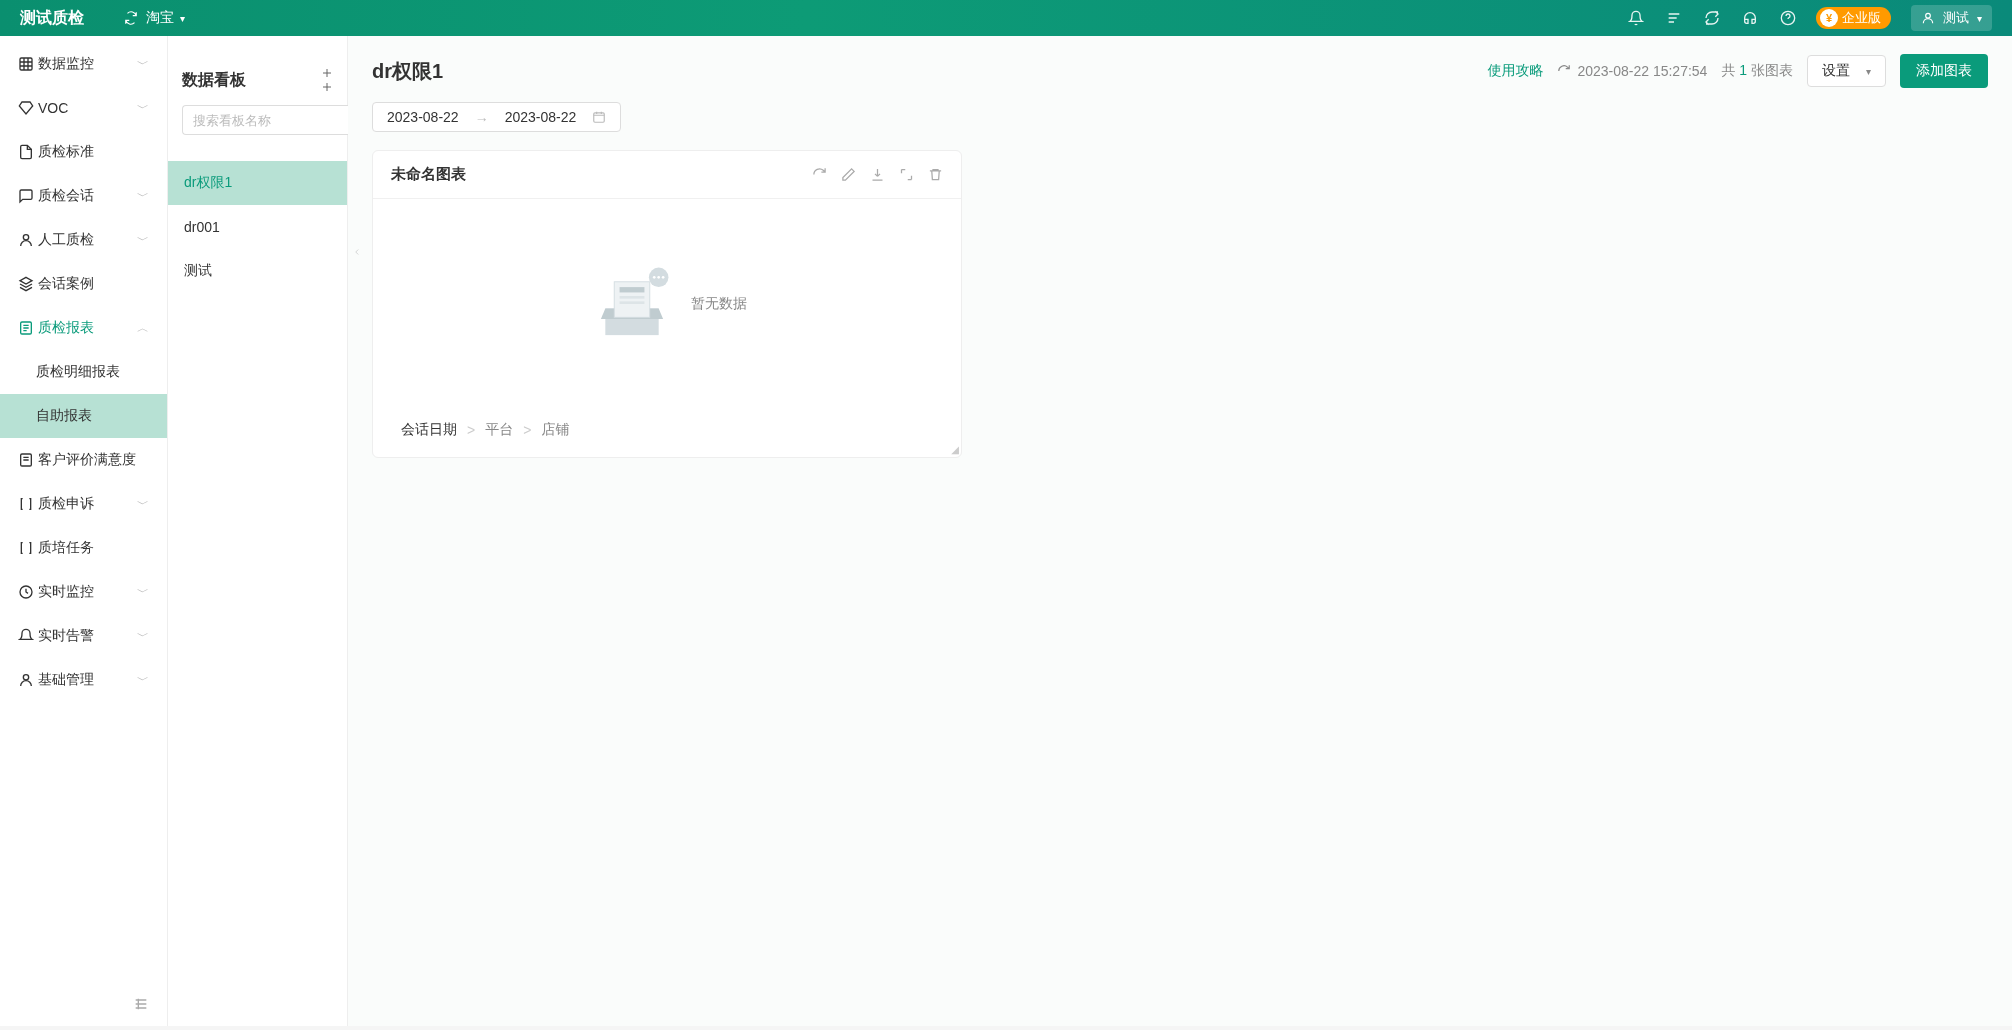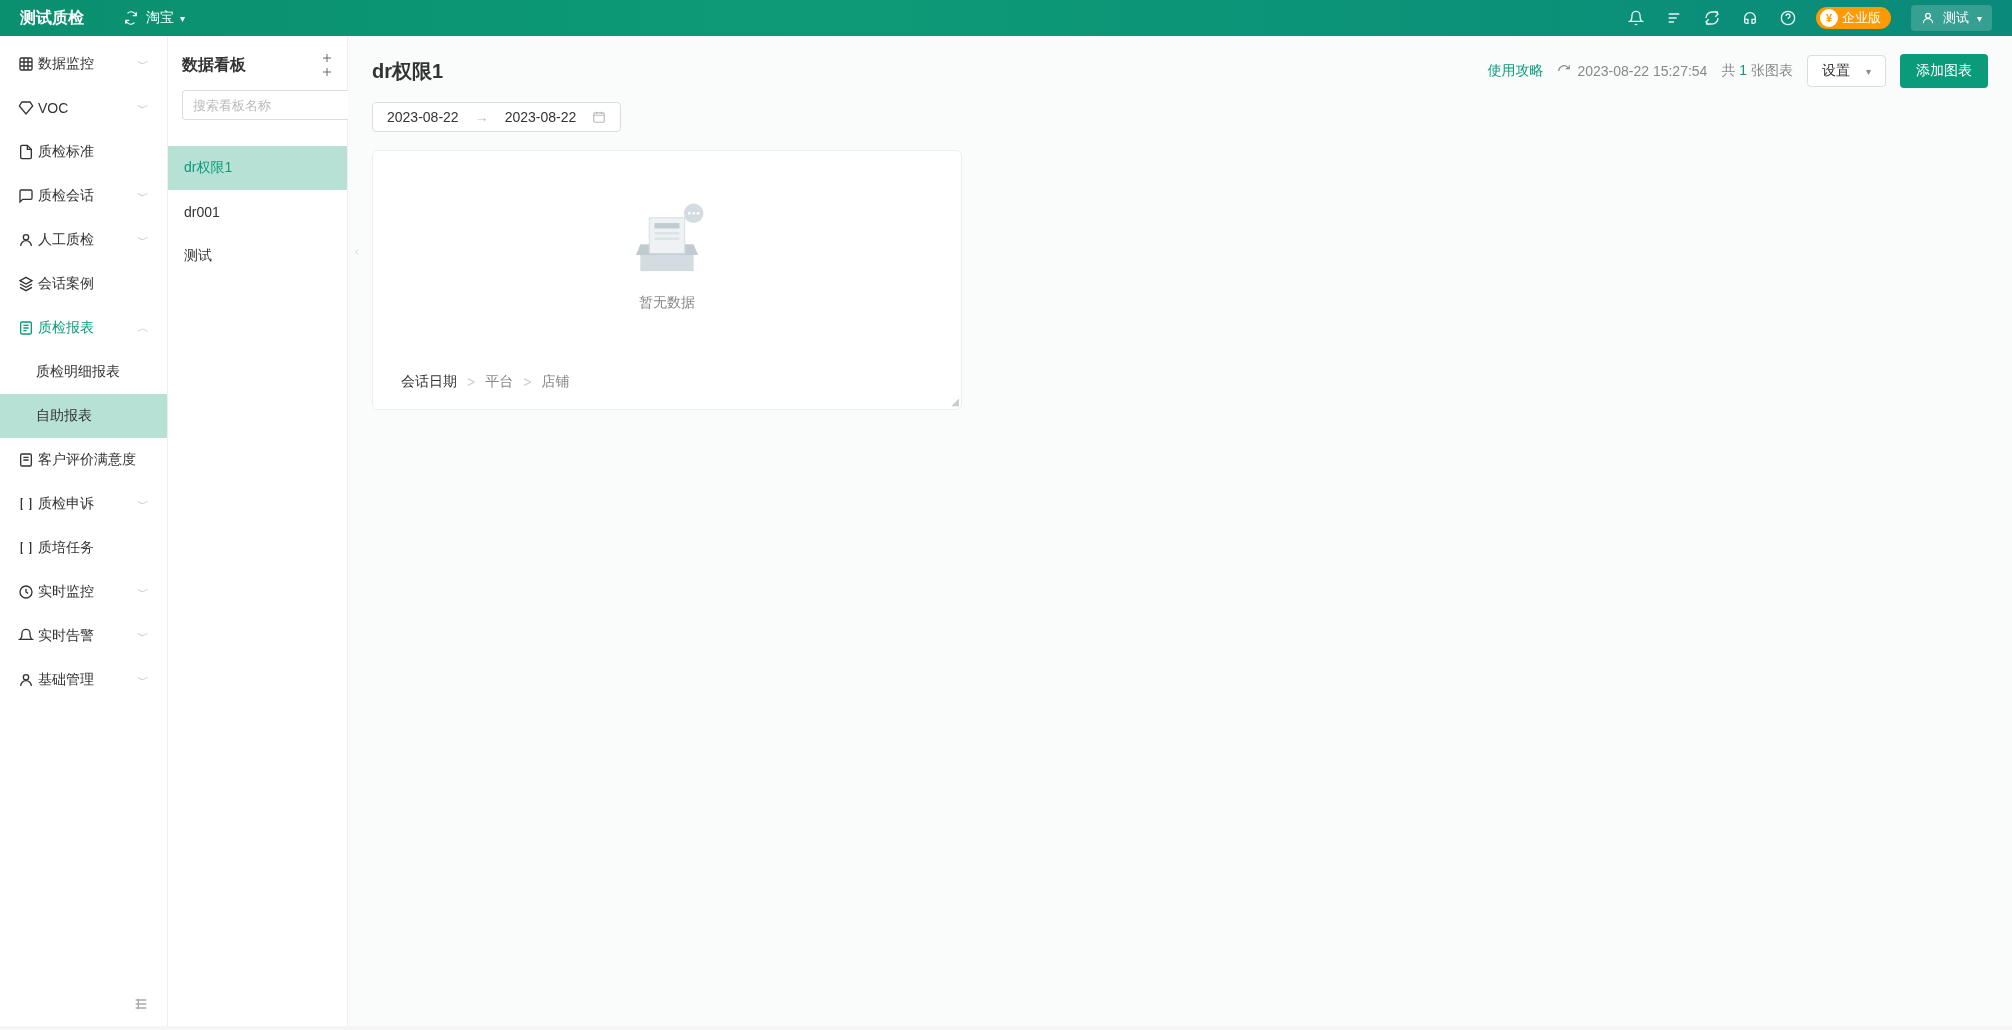--- a/index.html
+++ b/index.html
@@ -22,21 +22,21 @@
 .nav{ width:168px; background:#fff; border-right:1px solid #eee; overflow-y:auto; position:relative; padding-top:6px; }
 .nav-item{ height:44px; display:flex; align-items:center; padding:0 18px; font-size:14px; color:#333; cursor:pointer; gap:4px; }
 .nav-item .chev{ margin-left:auto; color:#bbb; font-size:12px; }
 .nav-item.sub{ padding-left:36px; }
 .nav-item.active-parent{ color:#0a9b7b; }
 .nav-item.sub-selected{ background:#b7e1d4; color:#333; }
 .nav .collapse-btn{ position:absolute; bottom:14px; right:18px; color:#aaa; cursor:pointer; }
 
 
 .boards{ width:180px; background:#fff; border-right:1px solid #eee; }
-.boards .bhead{ display:flex; align-items:center; padding:16px 14px 12px; }
+.boards .bhead{ display:flex; align-items:center; padding:31px 14px 12px; }
 .boards .bhead .btitle{ font-size:16px; font-weight:600; flex:1; }
 .boards .bhead .plus{ color:#666; cursor:pointer; display:flex; flex-direction:column; align-items:center; gap:2px; }
 .boards .search{ padding:0 14px 26px; display:flex; }
 .boards .search input{ flex:1; height:30px; border:1px solid #ddd; border-right:none; border-radius:4px 0 0 4px; padding:0 10px; font-size:13px; outline:none; color:#333; }
 .boards .search input::placeholder{ color:#bbb; }
 .boards .search .sbtn{ width:32px; height:30px; border:1px solid #ddd; border-radius:0 4px 4px 0; display:flex; align-items:center; justify-content:center; color:#666; cursor:pointer; }
 .boards .bitem{ height:44px; display:flex; align-items:center; padding:0 16px; font-size:14px; cursor:pointer; }
 .boards .bitem.active{ background:#b7e1d4; color:#0a9b7b; }
 
 
@@ -55,21 +55,21 @@
 .date-range .arrow{ color:#bbb; }
 .date-range .cal{ color:#bbb; }
 
 .collapse-handle{ position:absolute; left:0; top:200px; color:#ccc; cursor:pointer; padding:8px 4px; }
 
 .chart-card{ margin:0 24px; border:1px solid #eee; background:#fff; border-radius:6px; width:590px; }
 .chart-card .chead{ display:flex; align-items:center; padding:14px 18px; border-bottom:1px solid #f0f0f0; }
 .chart-card .chead .ctitle{ font-size:15px; font-weight:600; }
 .chart-card .chead .cicons{ margin-left:auto; display:flex; gap:14px; color:#aaa; }
 .chart-card .chead .cicons span{ cursor:pointer; }
-.chart-card .cbody{ height:210px; display:flex; flex-direction:column; align-items:center; justify-content:center; gap:14px; }
+.chart-card .cbody{ height:210px; display:flex; flex-direction:row; align-items:center; justify-content:center; gap:14px; }
 .chart-card .empty-text{ color:#888; font-size:14px; }
 .chart-card .cfoot{ padding:12px 28px 18px; font-size:14px; color:#888; display:flex; align-items:center; gap:10px; }
 .chart-card .cfoot .dim1{ color:#333; font-weight:500; }
 .chart-card .cfoot .sep{ color:#ccc; }
 .chart-resize{ position:absolute; right:2px; bottom:2px; color:#ccc; font-size:10px; cursor:nwse-resize; }
 
 svg{ display:block; }
 </style>
 </head>
 <body>
@@ -304,20 +304,50 @@
       </span>
     </div>
 
     <div class="collapse-handle">
       <svg width="10" height="16" viewBox="0 0 24 24" fill="none" stroke="#ccc" stroke-width="2">
           <path d="M15 18l-6-6 6-6"></path>
         </svg>
     </div>
 
     <div class="chart-card" style="position:relative;">
+      <div class="chead">
+        <div class="ctitle">未命名图表</div>
+        <div class="cicons">
+          <span>
+              <svg width="15" height="15" viewBox="0 0 24 24" fill="none" stroke="#aaa" stroke-width="2">
+                <path d="M21 2v6h-6M3 12a9 9 0 0 1 15-6.7L21 8"></path>
+              </svg>
+            </span>
+          <span>
+              <svg width="15" height="15" viewBox="0 0 24 24" fill="none" stroke="#aaa" stroke-width="2">
+                <path d="M17 3l4 4L7 21H3v-4z"></path>
+              </svg>
+            </span>
+          <span>
+              <svg width="15" height="15" viewBox="0 0 24 24" fill="none" stroke="#aaa" stroke-width="2">
+                <path d="M12 3v12m0 0l-4-4m4 4l4-4M4 21h16"></path>
+              </svg>
+            </span>
+          <span>
+              <svg width="15" height="15" viewBox="0 0 24 24" fill="none" stroke="#aaa" stroke-width="2">
+                <path d="M4 4h6M4 4v6M20 20h-6M20 20v-6"></path>
+              </svg>
+            </span>
+          <span>
+              <svg width="15" height="15" viewBox="0 0 24 24" fill="none" stroke="#aaa" stroke-width="2">
+                <path d="M3 6h18M8 6V4h8v2M6 6l1 14h10l1-14"></path>
+              </svg>
+            </span>
+        </div>
+      </div>
       <div class="cbody">
         <svg width="90" height="80" viewBox="0 0 100 90">
           <rect x="20" y="50" width="60" height="30" fill="#d3dce0"></rect>
           <path d="M20 50 L15 62 L85 62 L80 50 Z" fill="#c0ccd0"></path>
           <rect x="30" y="20" width="40" height="40" fill="#eef2f4" stroke="#d3dce0"></rect>
           <rect x="36" y="26" width="28" height="6" fill="#c0ccd0"></rect>
           <rect x="36" y="36" width="28" height="3" fill="#dde4e7"></rect>
           <rect x="36" y="42" width="28" height="3" fill="#dde4e7"></rect>
           <circle cx="80" cy="15" r="11" fill="#d3dce0"></circle>
           <circle cx="75" cy="15" r="1.5" fill="#fff"></circle>

